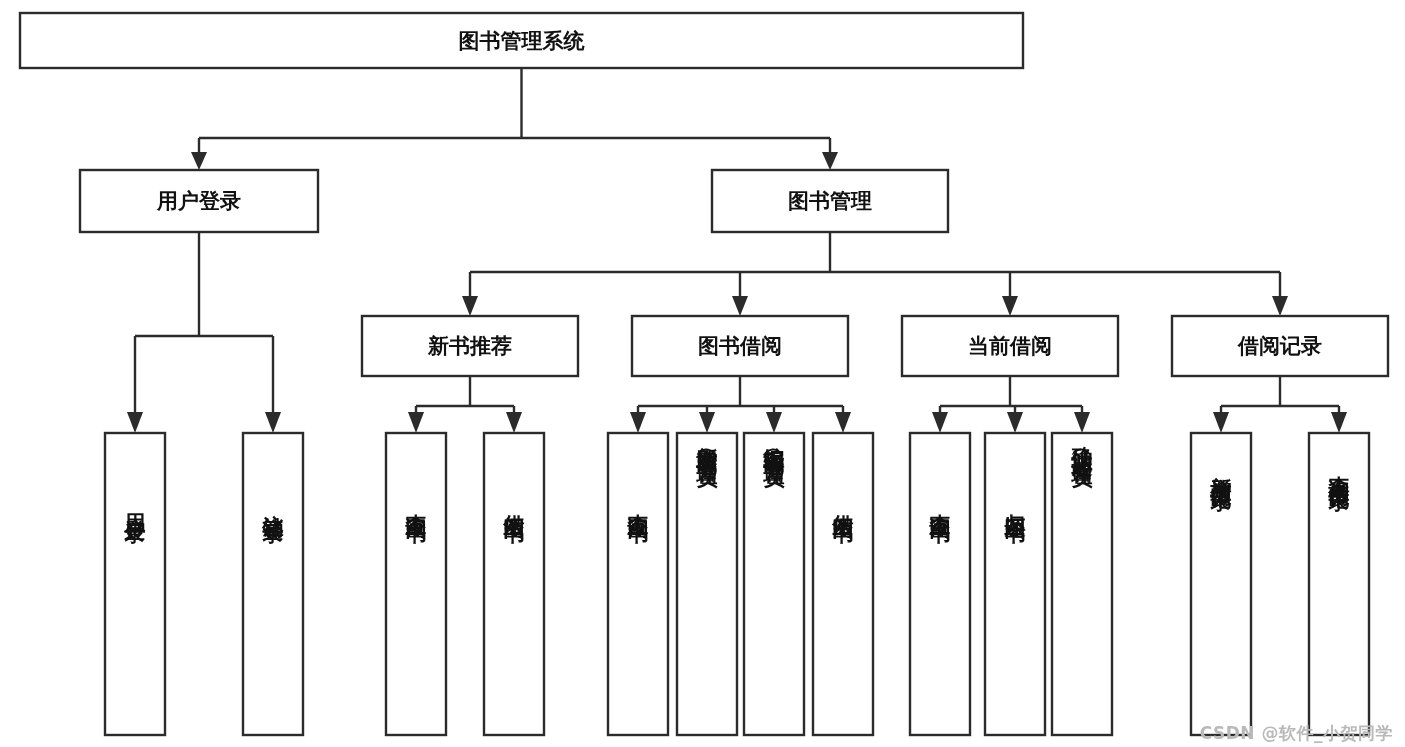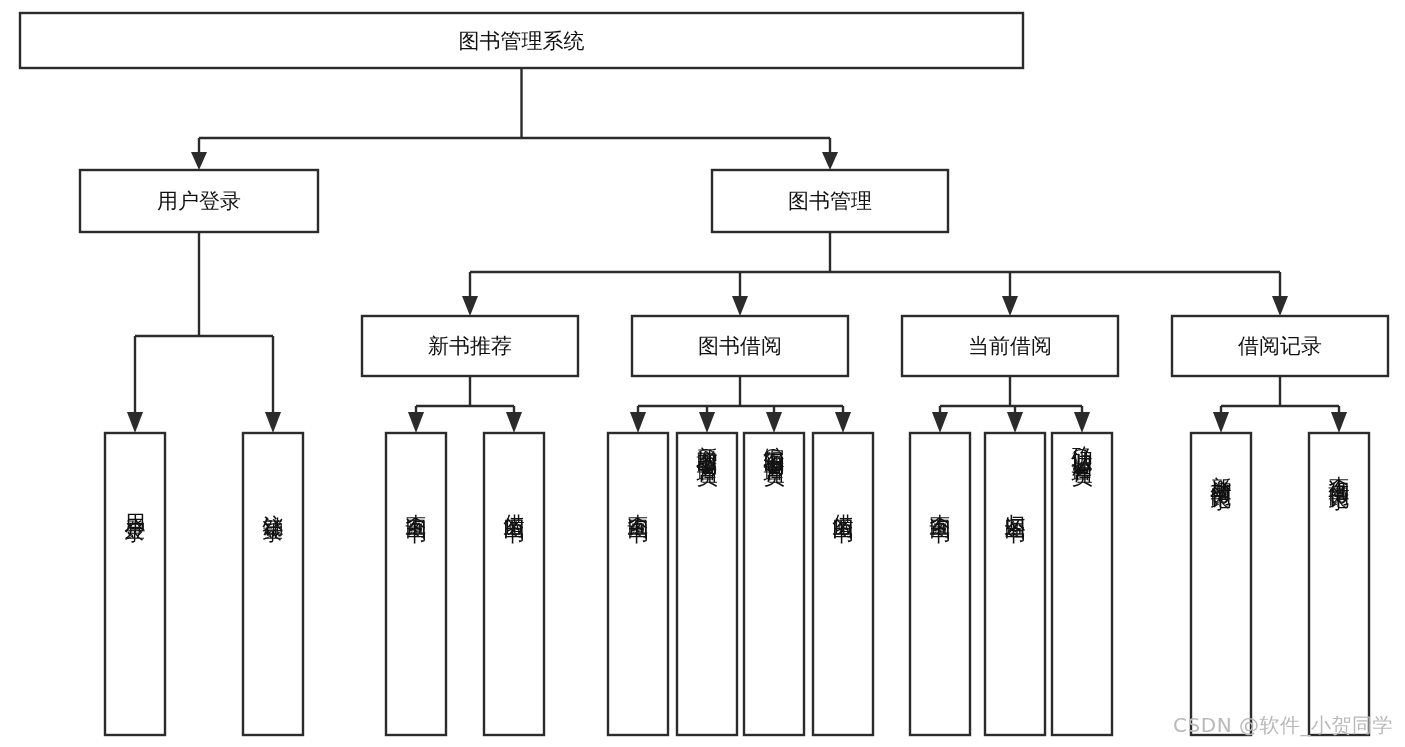--- a/index.html
+++ b/index.html
@@ -10,20 +10,21 @@
   }
   body {
     font-family: "DejaVu Sans", "Liberation Sans", sans-serif;
   }
   #diagram-root {
     position: relative;
     width: 1405px;
     height: 747px;
     background: #ffffff;
     overflow: hidden;
+    font-weight: bold;
   }
   svg#flowchart {
     position: absolute;
     left: 0;
     top: 0;
     width: 1405px;
     height: 747px;
   }
   .node-rect {
     fill: #ffffff;
@@ -52,23 +53,23 @@
     font-size: 21px;
     fill: #111111;
     writing-mode: vertical-rl;
     text-orientation: upright;
     text-anchor: middle;
     letter-spacing: 3px;
   }
   .watermark {
     position: absolute;
     right: 12px;
-    bottom: 8px;
-    font-family: "DejaVu Sans", "Liberation Sans", sans-serif;
-    font-size: 20px;
+    bottom: 2px;
+    font-family: "DejaVu Sans", "Liberation Sans", sans-serif;
+    font-size: 17px;
     color: #b9b9b9;
     letter-spacing: 0.5px;
     white-space: nowrap;
     user-select: none;
   }
 </style>
 </head>
 <body>
 
 <div id="diagram-root">

